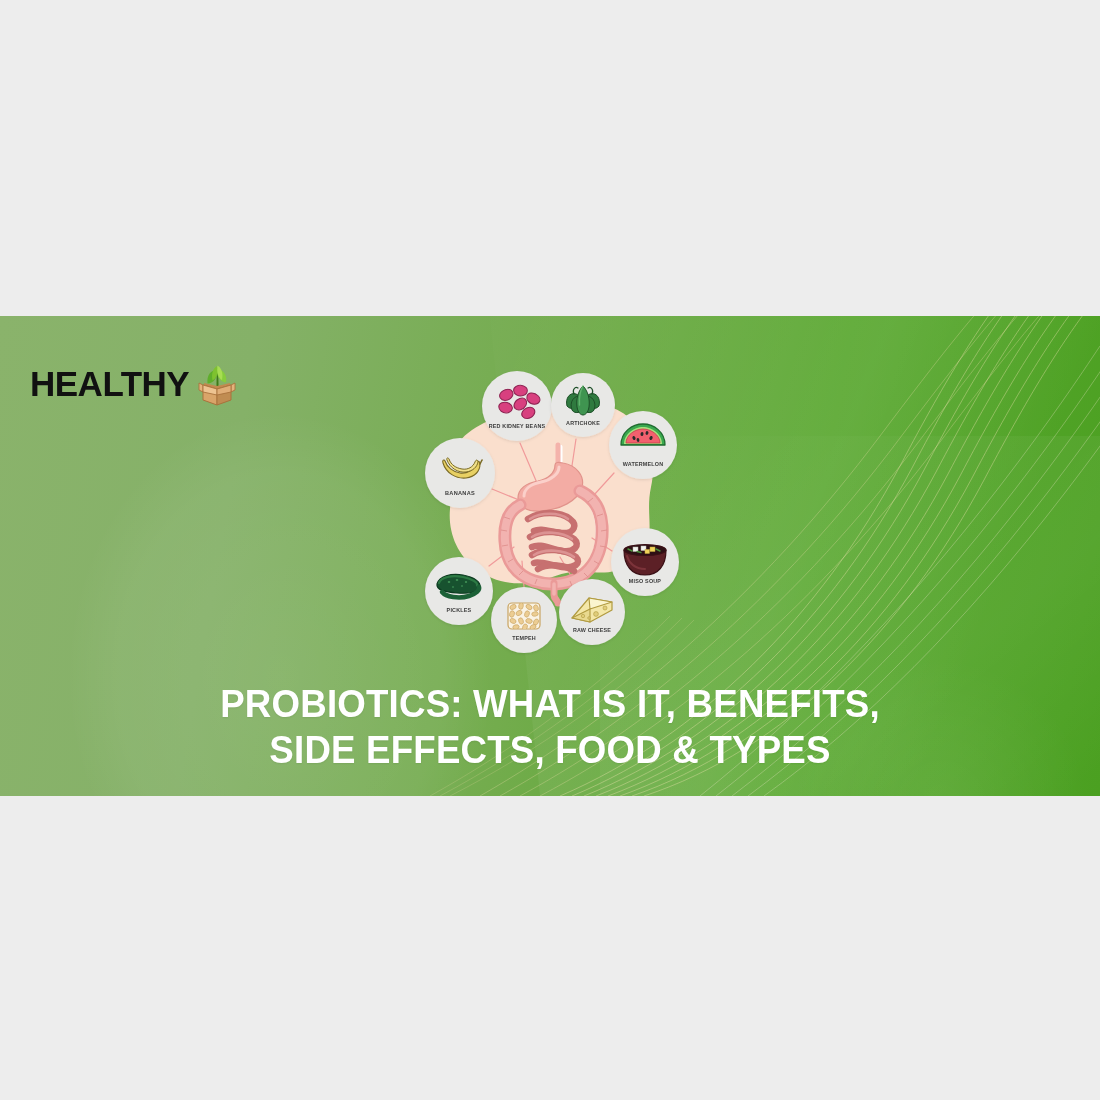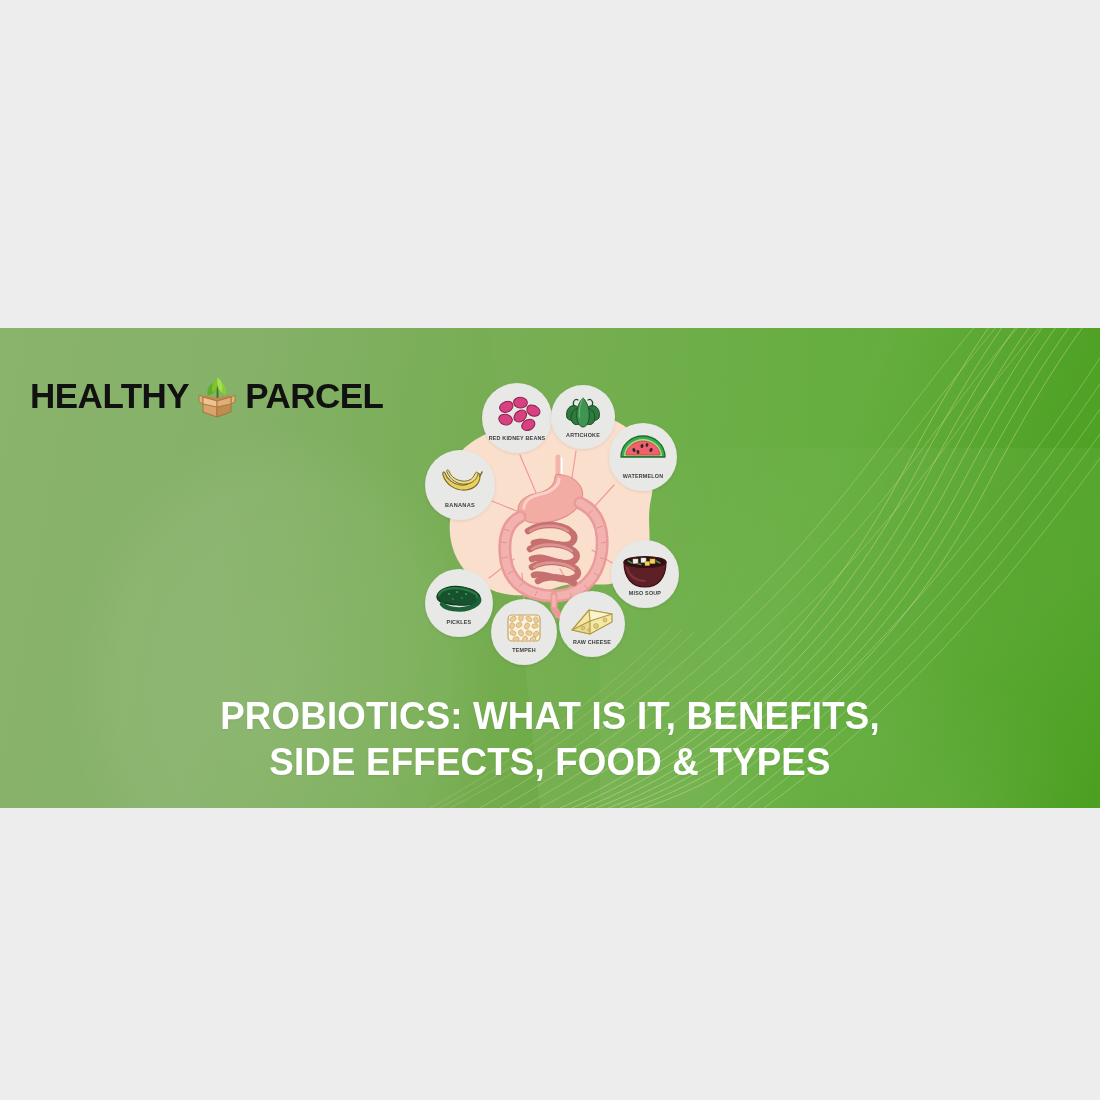--- a/index.html
+++ b/index.html
@@ -16,21 +16,21 @@
     position: relative;
     width: 1100px;
     height: 1100px;
     background: #ededed;
   }
 
   
   #banner {
     position: absolute;
     left: 0;
-    top: 328px;
+    top: 316px;
     width: 1100px;
     height: 480px;
     overflow: hidden;
     background: linear-gradient(100deg, #8ab36b 0%, #85b168 22%, #73ac4d 48%, #58a72e 72%, #4ba021 100%);
   }
 
   
   .bg-blob {
     position: absolute;
     border-radius: 50%;
@@ -193,21 +193,20 @@
         <path d="M39,24 L26,27 L26,30 L39,27 Z" fill="#c2894f"></path>
 
         <path d="M12,26 L26,30 L26,46 L12,41 Z" fill="#d9a469" stroke="#a9723c" stroke-width="1" stroke-linejoin="round"></path>
         <path d="M40,26 L26,30 L26,46 L40,41 Z" fill="#c08c52" stroke="#a9723c" stroke-width="1" stroke-linejoin="round"></path>
 
         <path d="M8,24 L12,26 L12,33 L8,31 Z" fill="#e3b37c" stroke="#a9723c" stroke-width="0.9" stroke-linejoin="round"></path>
         <path d="M44,24 L40,26 L40,33 L44,31 Z" fill="#e3b37c" stroke="#a9723c" stroke-width="0.9" stroke-linejoin="round"></path>
         <path d="M12,26 L26,30 L26,36 L12,33 Z" fill="#edc391" stroke="#a9723c" stroke-width="0.9" stroke-linejoin="round"></path>
         <path d="M40,26 L26,30 L26,36 L40,33 Z" fill="#e0ad77" stroke="#a9723c" stroke-width="0.9" stroke-linejoin="round"></path>
       </svg>
-      <span class="logo-word">PARCEL</span>
     </div>
 
     <div id="illustration">
       <svg id="illus-svg" viewBox="0 0 300 295">
         <defs>
           <filter id="sh" x="-30%" y="-30%" width="160%" height="160%">
             <feDropShadow dx="0" dy="1" stdDeviation="1.4" flood-color="#000" flood-opacity="0.10"></feDropShadow>
           </filter>
           <clipPath id="tempehClip">
               <rect x="-16" y="-13" width="32" height="26" rx="4"></rect>

